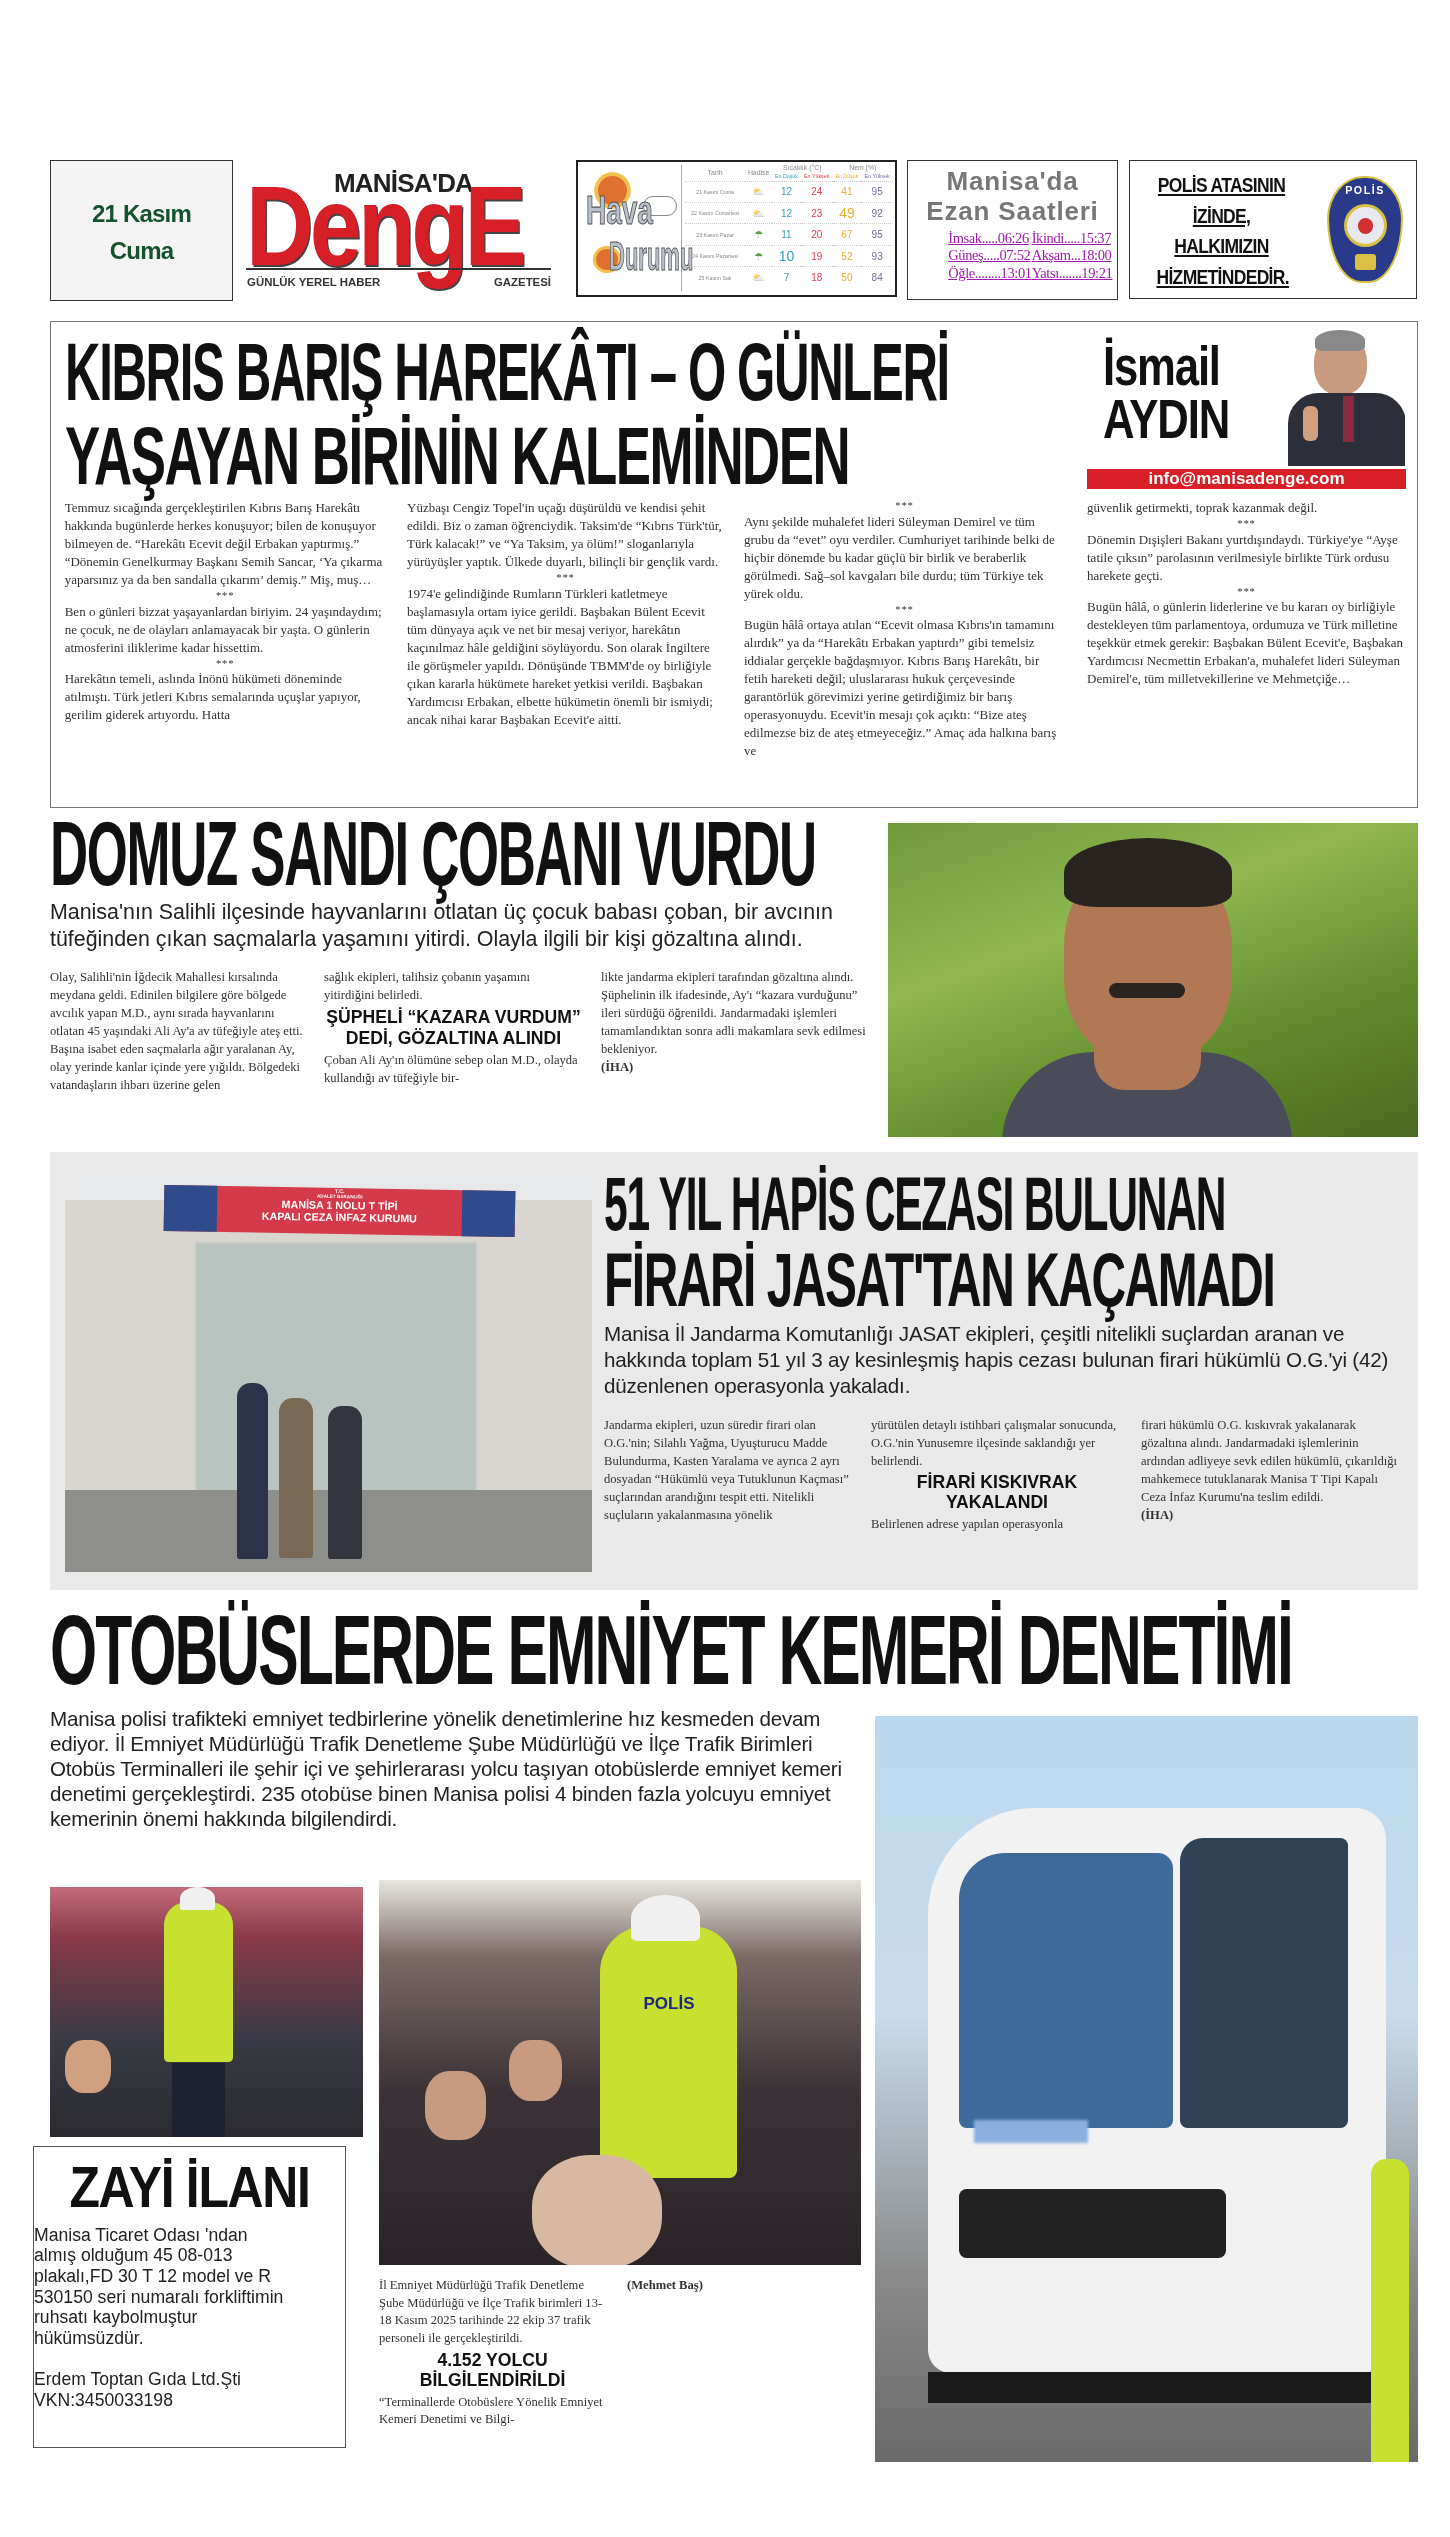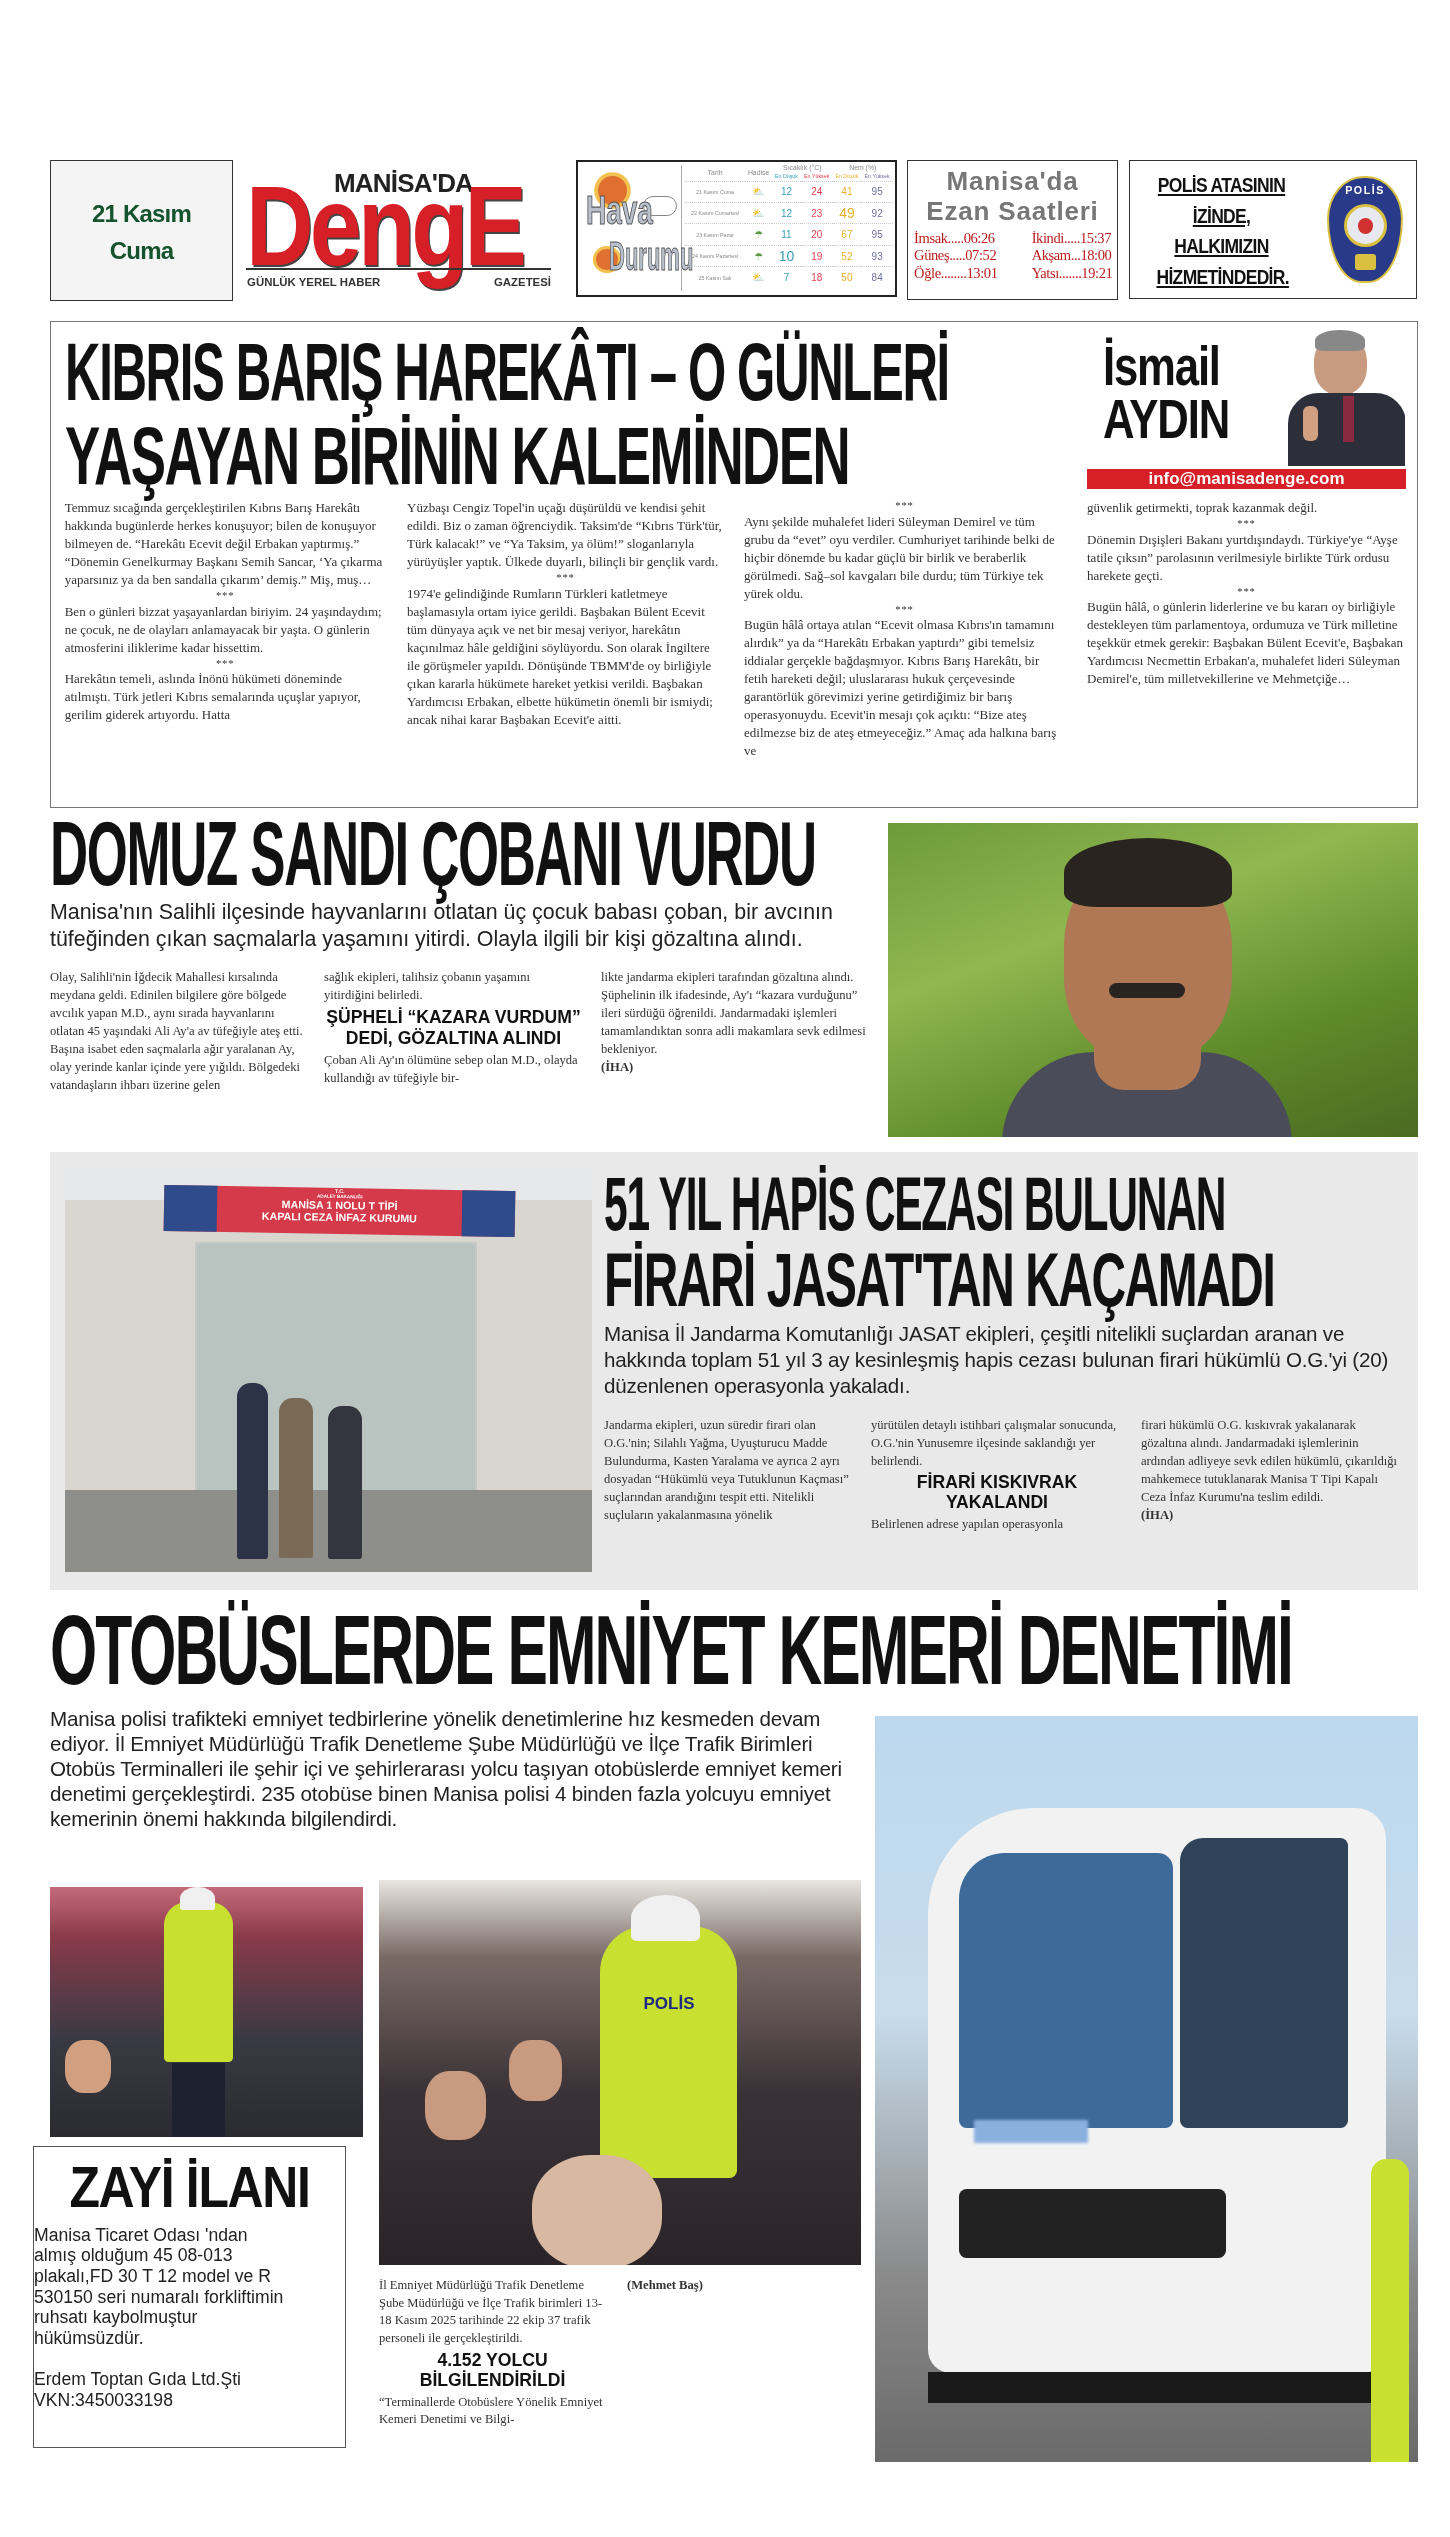--- a/index.html
+++ b/index.html
@@ -101,21 +101,21 @@
         </tr>
       </tbody>
   </table>
 </div>
 
 <div class="abs box" style="left:907px;top:160px;width:211px;height:140px;border-color:#333;">
   <div class="sans" style="text-align:center;font-size:26px;font-weight:700;color:#777;line-height:30.5px;margin-top:4.6px;letter-spacing:0.8px;">
     <div>Manisa'da</div>
     <div>Ezan Saatleri</div>
   </div>
-  <div class="serif" style="display:flex;justify-content:space-between;padding:3.1px 4.6px 0 6.1px;font-size:14.5px;line-height:17.6px;color:#b91c1c;letter-spacing:-0.4px;">
+  <div class="serif" style="display:flex;justify-content:flex-end;padding:3.1px 4.6px 0 6.1px;font-size:14.5px;line-height:17.6px;color:#a21caf;letter-spacing:-0.4px;text-decoration:underline;">
     <div>
       <div>İmsak.....06:26</div>
       <div>Güneş.....07:52</div>
       <div>Öğle........13:01</div>
     </div>
     <div>
       <div>İkindi.....15:37</div>
       <div>Akşam...18:00</div>
       <div>Yatsı.......19:21</div>
     </div>
@@ -215,21 +215,21 @@
     </div>
     <div style="position:absolute;left:130px;top:73px;width:282px;height:275px;background:#b9c3c0;border:2.3px solid #c4c8c6;"></div>
     <div style="position:absolute;left:0;top:321px;width:100%;height:82px;background:#8e8e8a;"></div>
     <div style="position:absolute;left:172px;top:214px;width:30.5px;height:176px;background:#2c3348;border-radius:13.7px 13.7px 3.1px 3.1px;"></div>
     <div style="position:absolute;left:214px;top:229px;width:34px;height:160px;background:#7a6a55;border-radius:13.7px 13.7px 3.1px 3.1px;"></div>
     <div style="position:absolute;left:263px;top:237px;width:34px;height:153px;background:#33363e;border-radius:13.7px 13.7px 3.1px 3.1px;"></div>
   </div>
 
   <div class="abs cond hl" style="left:554px;top:13.7px;font-size:76px;line-height:76px;transform:scaleX(0.56);letter-spacing:-2.3px;">51 YIL HAPİS CEZASI BULUNAN</div>
   <div class="abs cond hl" style="left:554px;top:90px;font-size:76px;line-height:76px;transform:scaleX(0.63);letter-spacing:-2.3px;">FİRARİ  JASAT'TAN KAÇAMADI</div>
-  <div class="abs sans" style="left:554px;top:169px;width:794px;font-size:20.6px;line-height:26px;color:#222;letter-spacing:-0.2px;">Manisa İl Jandarma Komutanlığı JASAT ekipleri, çeşitli nitelikli suçlardan aranan ve hakkında toplam 51 yıl 3 ay kesinleşmiş hapis cezası bulunan firari hükümlü O.G.'yi (20) düzenlenen operasyonla yakaladı.</div>
+  <div class="abs sans" style="left:554px;top:169px;width:794px;font-size:20.6px;line-height:26px;color:#222;letter-spacing:-0.2px;">Manisa İl Jandarma Komutanlığı JASAT ekipleri, çeşitli nitelikli suçlardan aranan ve hakkında toplam 51 yıl 3 ay kesinleşmiş hapis cezası bulunan firari hükümlü O.G.'yi (42) düzenlenen operasyonla yakaladı.</div>
 
   <div class="abs body-col" style="left:554px;top:264px;width:252px;font-size:12.6px;">Jandarma ekipleri, uzun süredir firari olan O.G.'nin; Silahlı Yağma, Uyuşturucu Madde Bulundurma, Kasten Yaralama ve ayrıca 2 ayrı dosyadan “Hükümlü veya Tutuklunun Kaçması” suçlarından arandığını tespit etti. Nitelikli suçluların yakalanmasına yönelik</div>
   <div class="abs body-col" style="left:821px;top:264px;width:252px;font-size:12.6px;">
     <div>yürütülen detaylı istihbari çalışmalar sonucunda, O.G.'nin Yunusemre ilçesinde saklandığı yer belirlendi.</div>
     <div class="sub" style="font-size:17.6px;line-height:20px;margin:1.5px 23px 3.1px 23px;">FİRARİ KISKIVRAK YAKALANDI</div>
     <div>Belirlenen adrese yapılan operasyonla</div>
   </div>
   <div class="abs body-col" style="left:1091px;top:264px;width:259px;font-size:12.6px;">
     <div>firari hükümlü O.G. kıskıvrak yakalanarak gözaltına alındı. Jandarmadaki işlemlerinin ardından adliyeye sevk edilen hükümlü, çıkarıldığı mahkemece tutuklanarak Manisa T Tipi Kapalı Ceza İnfaz Kurumu'na teslim edildi.</div>
     <div class="src">(İHA)</div>

